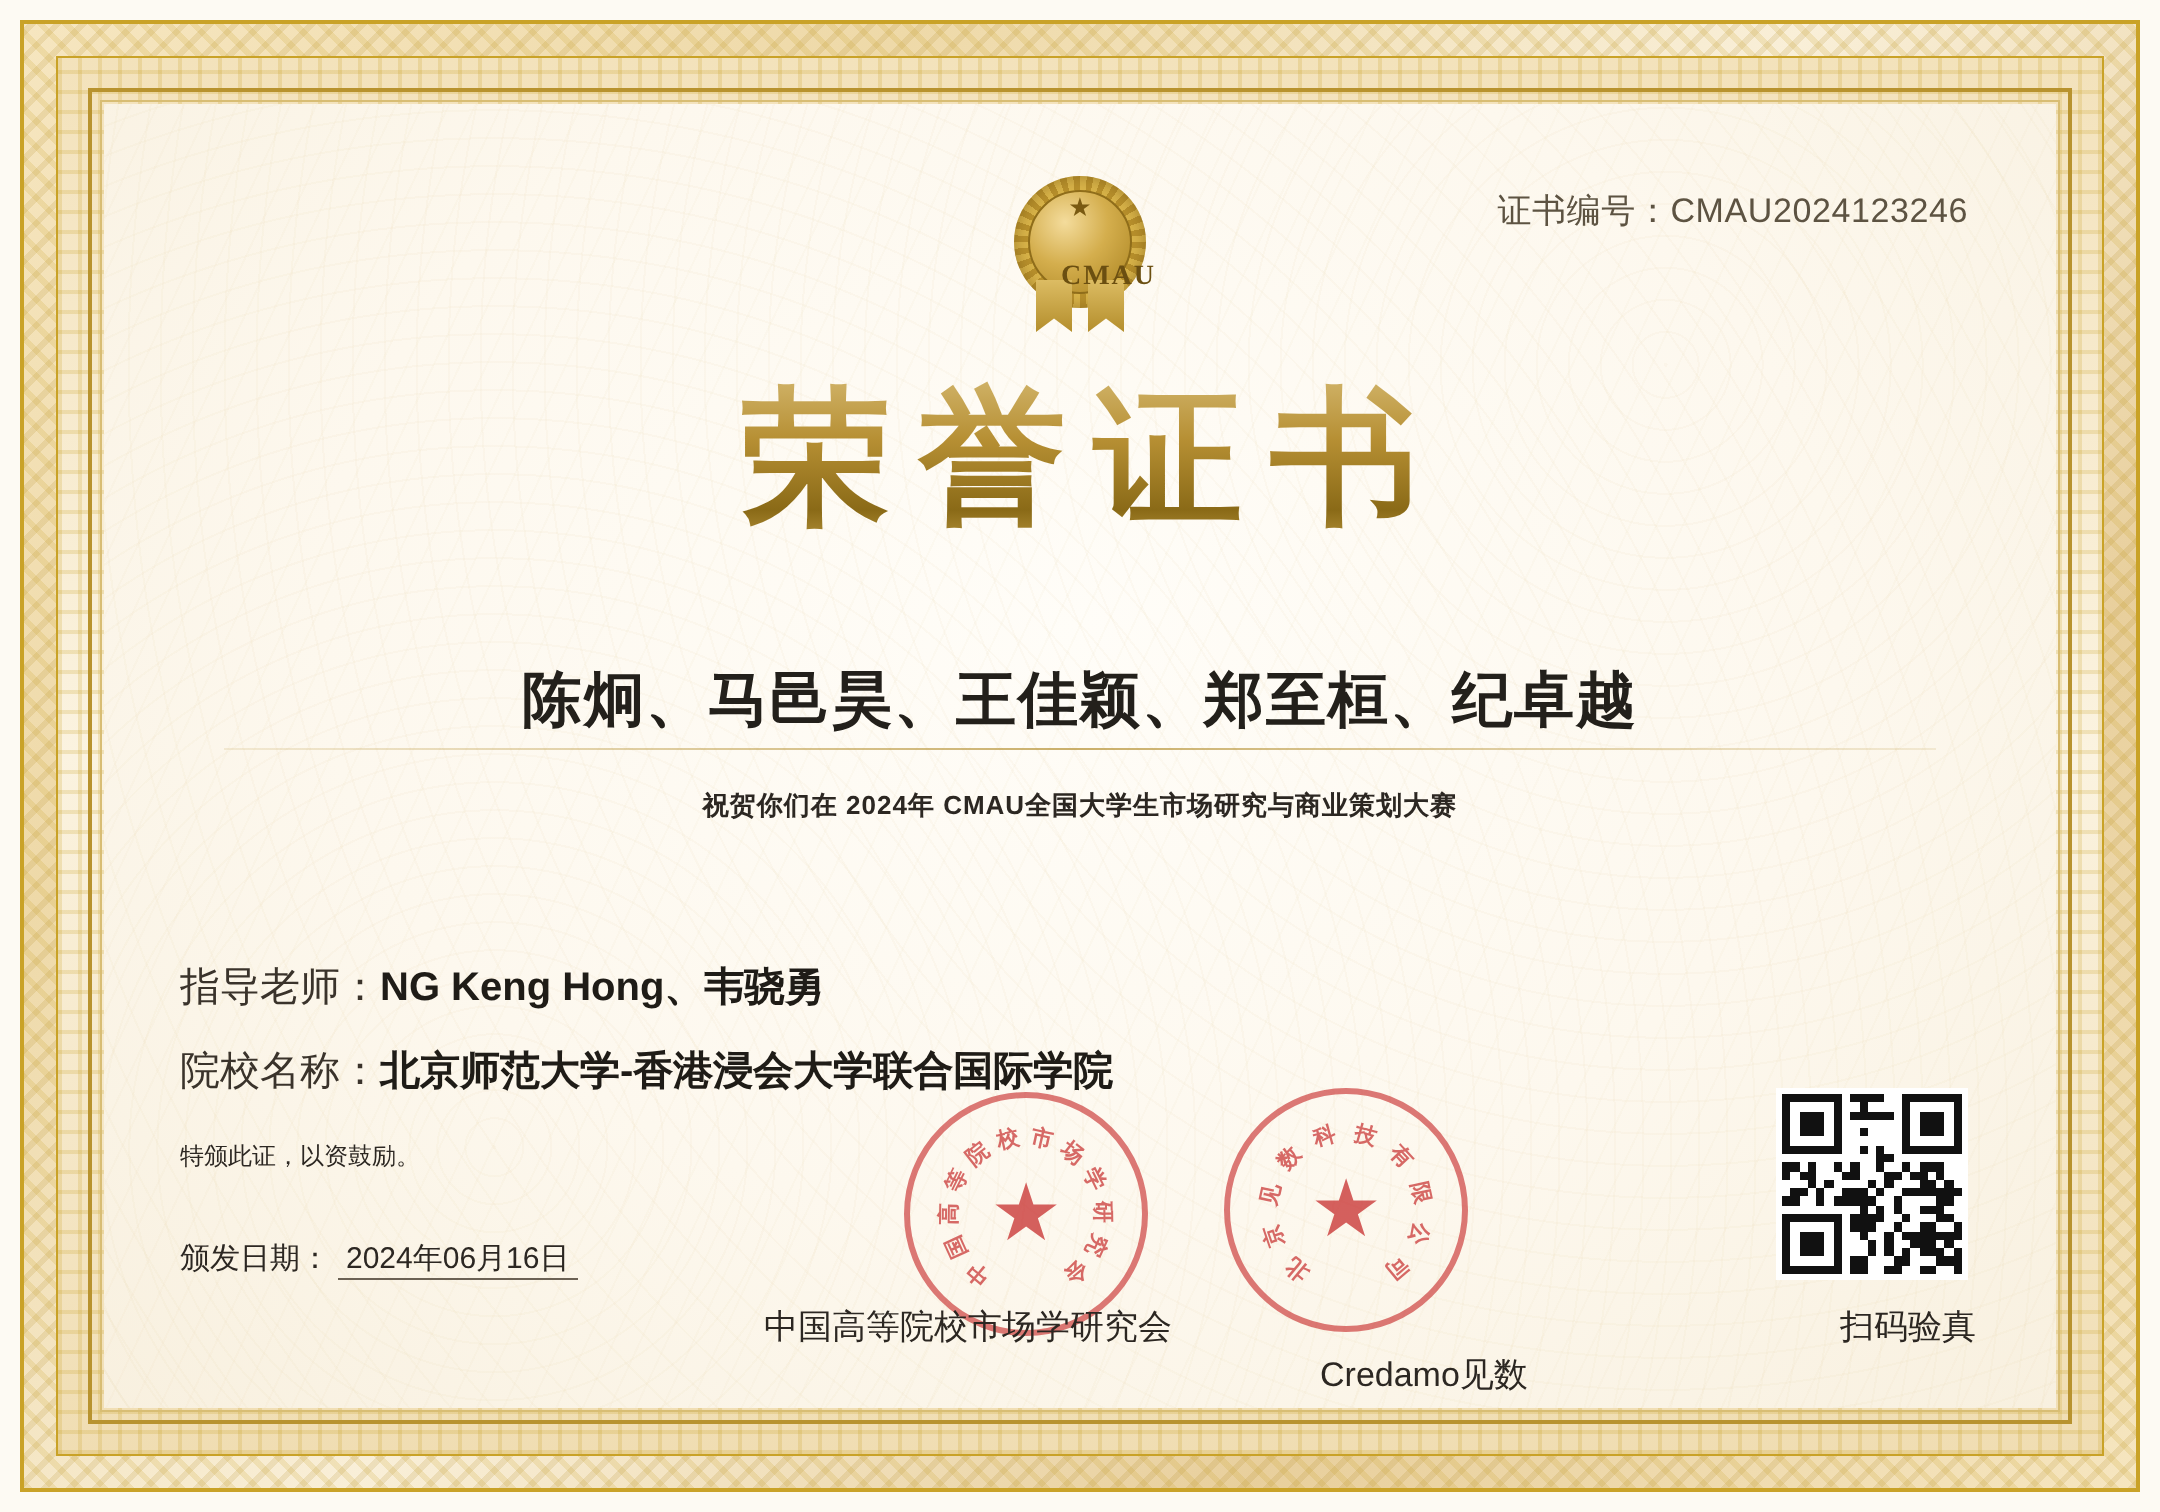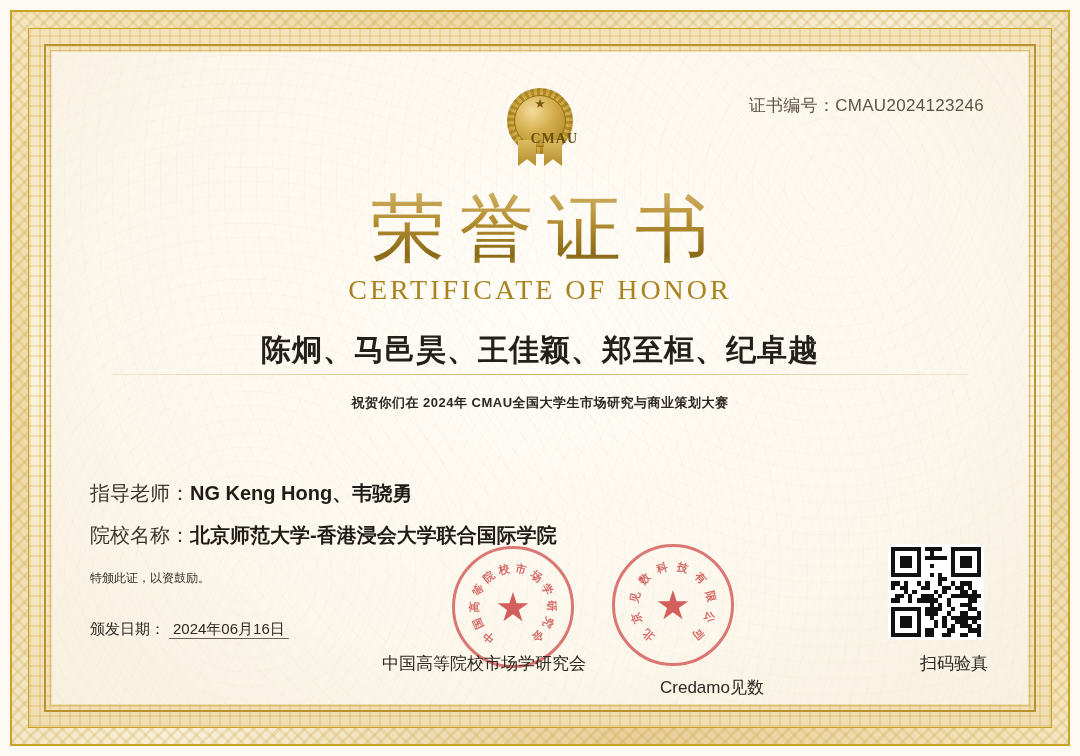--- a/index.html
+++ b/index.html
@@ -176,21 +176,21 @@
   .medal .ribbon-r { right: 16px; clip-path: polygon(0 0, 100% 0, 100% 100%, 50% 74%, 0 100%); }
 
   
   .title-cn {
     position: absolute;
     left: 0; right: 0;
     top: 128px;
     text-align: center;
     font-family: "Liberation Serif", serif;
     font-size: 74px;
-    font-weight: normal;
+    font-weight: bold;
     letter-spacing: 14px;
     text-indent: 14px;
     background: linear-gradient(180deg, #d8bd77 0%, #b68f33 40%, #8a6a17 75%, #c8a54a 100%);
     -webkit-background-clip: text;
     background-clip: text;
     color: #a9831f;
     -webkit-text-fill-color: transparent;
   }
   .title-en {
     position: absolute;
@@ -392,21 +392,20 @@
 
       <div class="medal">
         <div class="disc"></div>
         <div class="star">★</div>
         <div class="label">CMAU</div>
         <div class="ribbon-l"></div>
         <div class="ribbon-r"></div>
       </div>
 
       <div class="title-cn">荣誉证书</div>
-      <div class="title-en">CERTIFICATE OF HONOR</div>
 
       <div class="recipients">陈炯、马邑昊、王佳颖、郑至桓、纪卓越</div>
       <div class="rule"></div>
 
       <div class="line-congrats">祝贺你们在 2024年 CMAU全国大学生市场研究与商业策划大赛</div>
 
 
       <div class="field field-school">
         <span class="lbl">院校名称：</span><span class="val">北京师范大学-香港浸会大学联合国际学院</span>
       </div>

